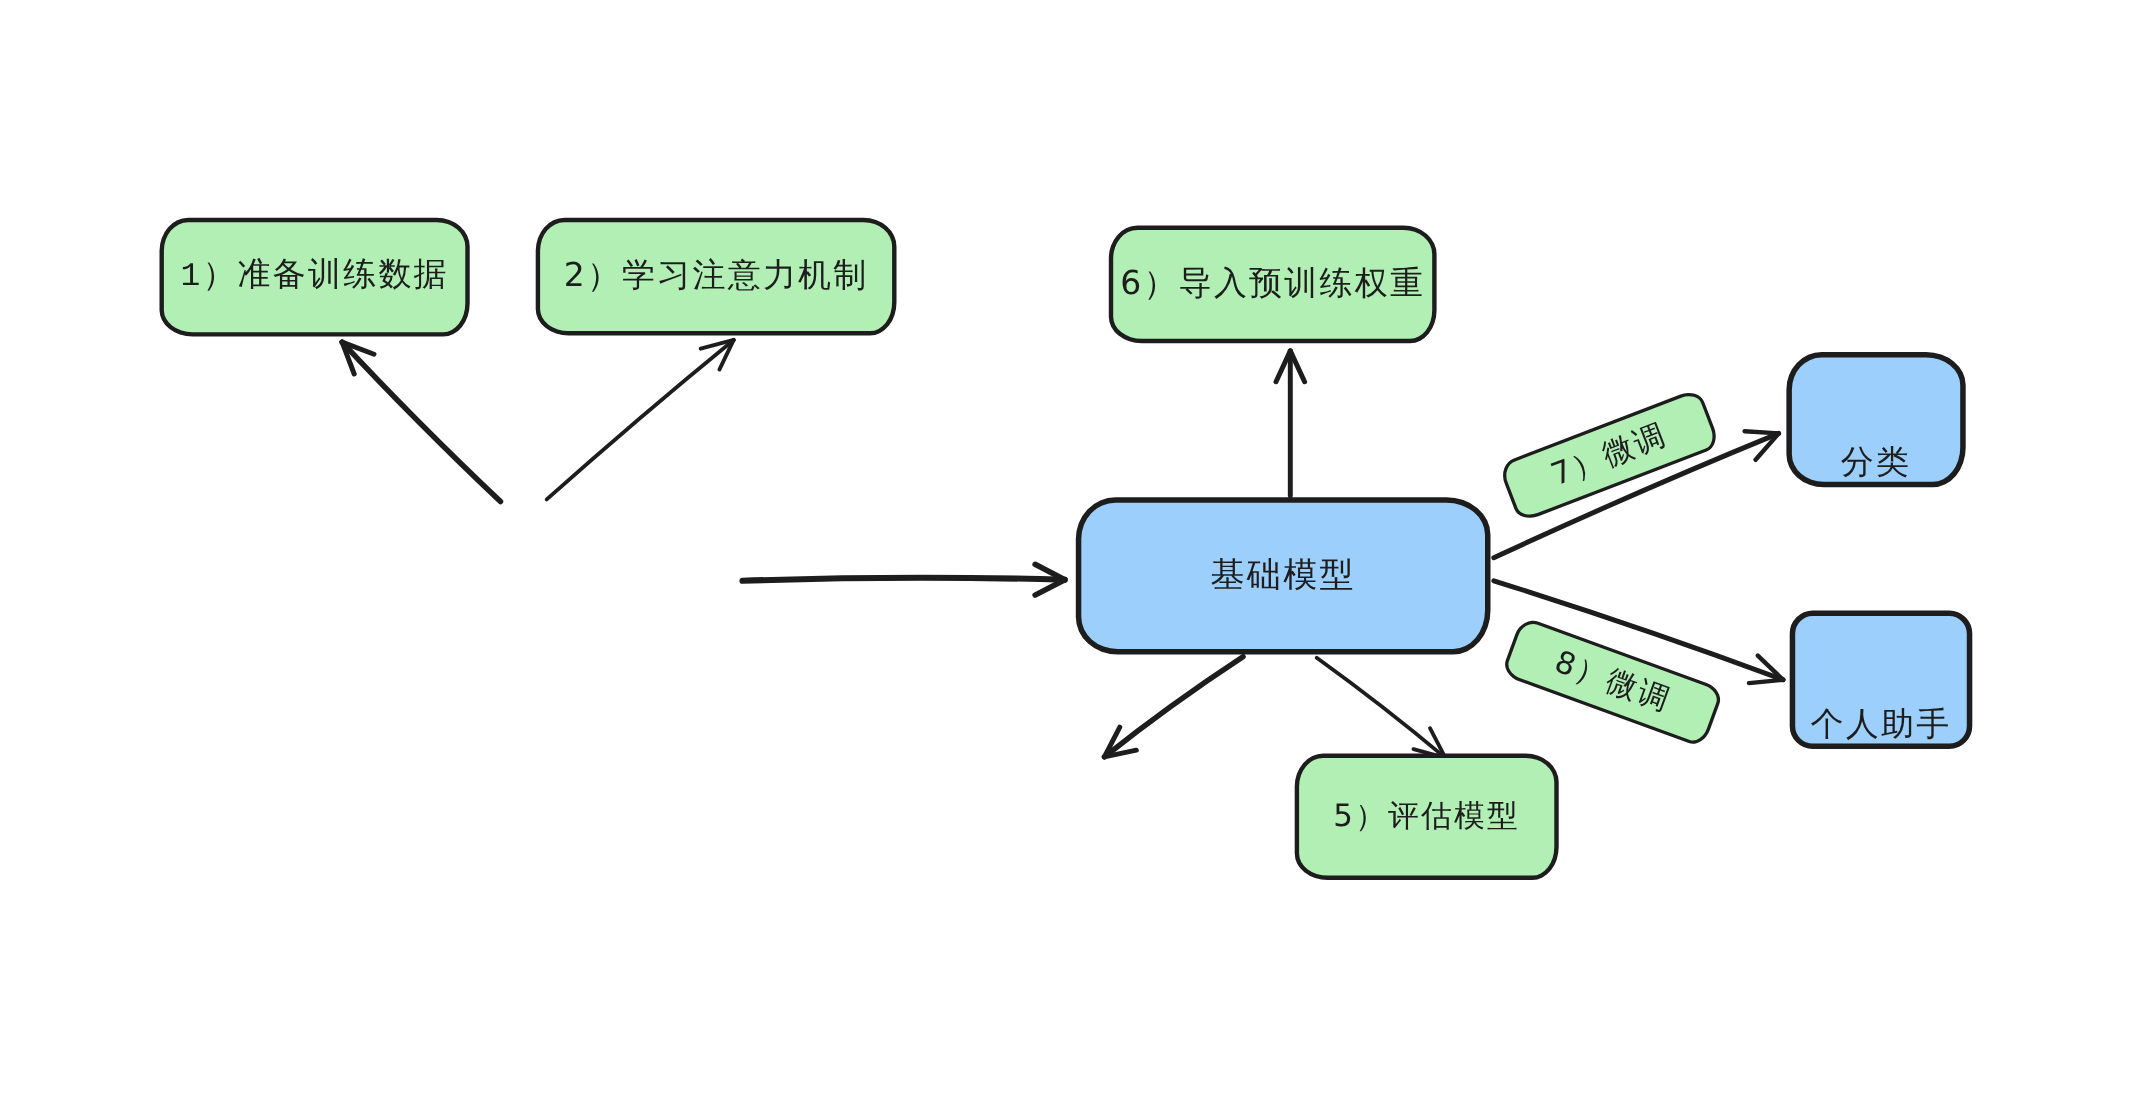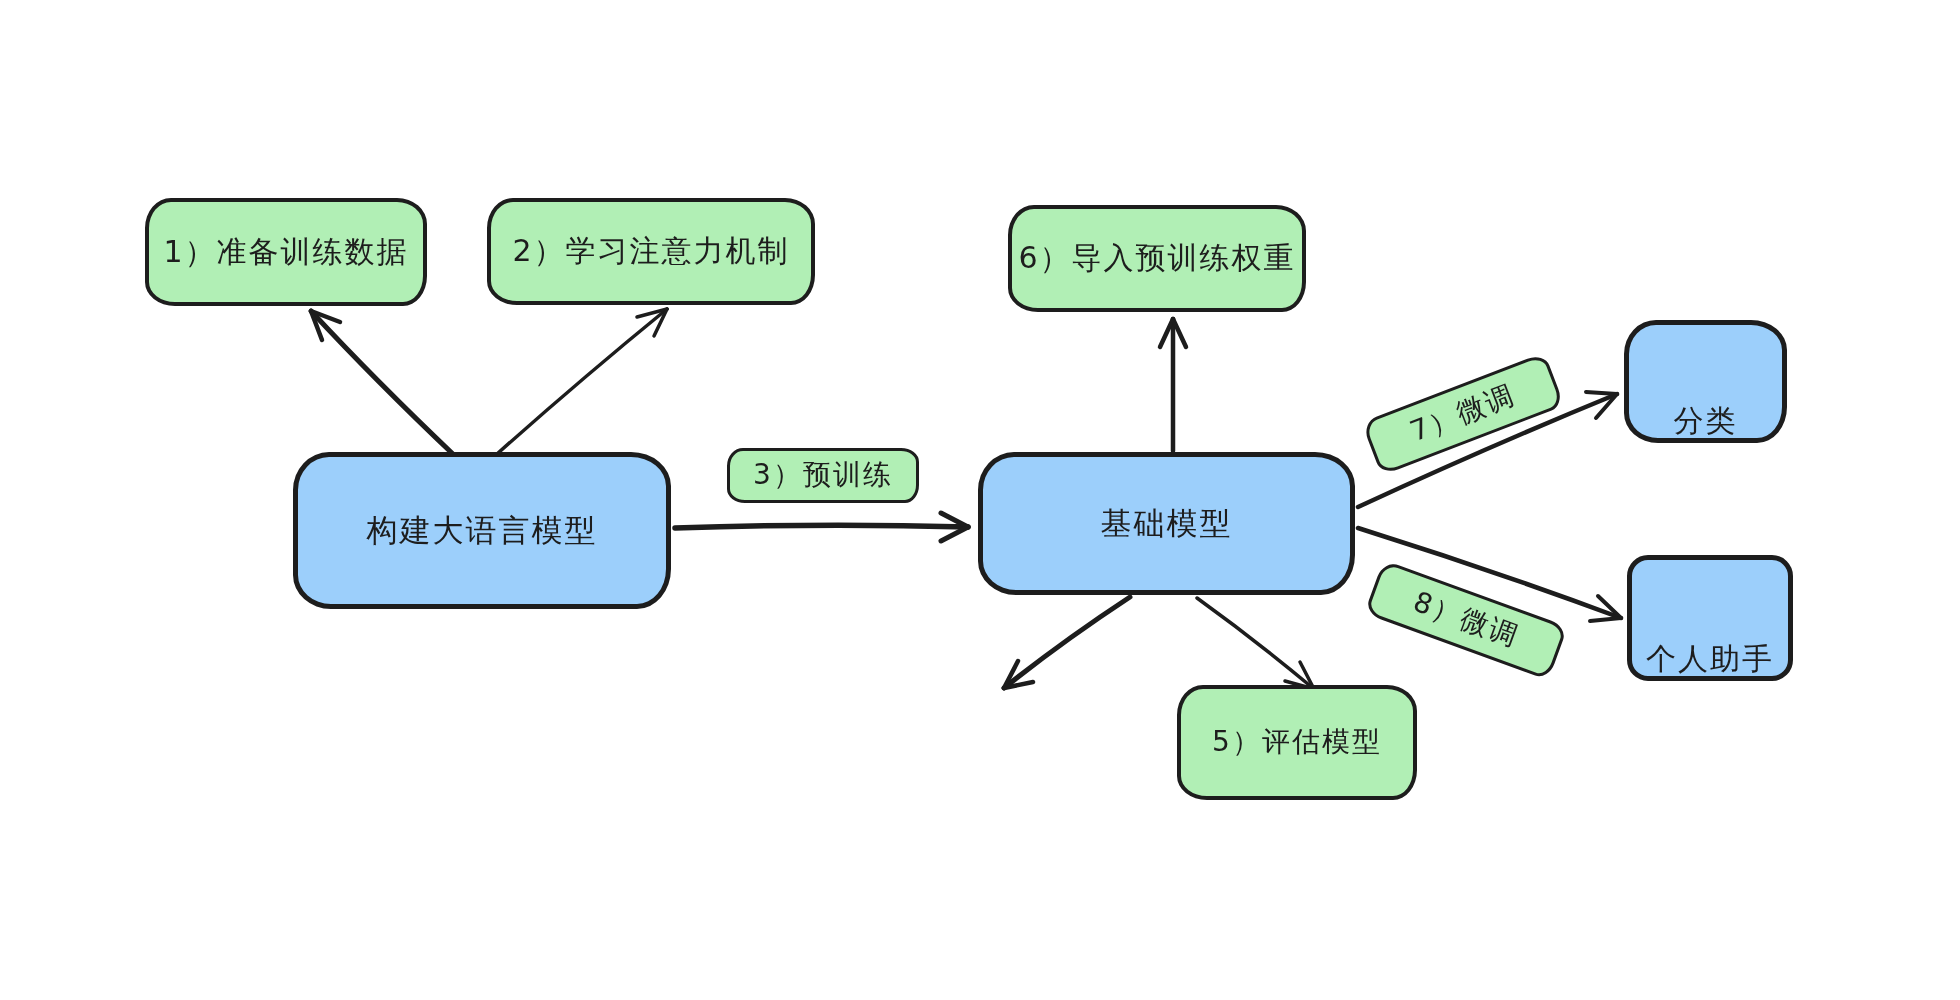--- a/index.html
+++ b/index.html
@@ -93,52 +93,46 @@
       <path d="M1617 394 L1596 418" stroke-width="4"></path>
     </g>
 
     <g>
       <path d="M1358 528 Q 1492 570 1621 618" stroke-width="4.5"></path>
       <path d="M1621 618 L1598 596" stroke-width="4"></path>
       <path d="M1621 618 L1590 621" stroke-width="4"></path>
     </g>
   </svg>
 
-  <div class="node green step" style="left:145px;top:198px;width:282px;height:108px;">
+  <div class="node green step" style="left:145px;top:198px;width:282px;height:108px;font-family:Liberation Mono, monospace;">
     <span>1）准备训练数据</span>
   </div>
 
   <div class="node green step" style="left:487px;top:198px;width:328px;height:107px;">
     <span>2）学习注意力机制</span>
   </div>
 
   <div class="node green step" style="left:1008px;top:205px;width:298px;height:107px;">
     <span>6）导入预训练权重</span>
   </div>
 
 
   <div class="node green step" style="left:1177px;top:685px;width:240px;height:115px;font-size:28px;">
     <span>5）评估模型</span>
   </div>
 
-  <div class="node green tag" style="left:727px;top:448px;width:192px;height:55px;">
-    <span>3）预训练</span>
-  </div>
 
   <div class="node green tag rotated" style="left:1463px;top:414px;width:196px;height:57px;--rot:-21deg;">
     <span>7）微调</span>
   </div>
 
   <div class="node green tag rotated" style="left:1466px;top:620px;width:196px;height:57px;--rot:20deg;">
     <span>8）微调</span>
   </div>
 
-  <div class="node blue big" style="left:293px;top:452px;width:378px;height:157px;">
-    <span>构建大语言模型</span>
-  </div>
 
   <div class="node blue big" style="left:978px;top:452px;width:377px;height:143px;">
     <span>基础模型</span>
   </div>
 
   <div class="node blue target" style="left:1624px;top:320px;width:163px;height:123px;">
     <span>分类</span>
   </div>
 
   <div class="node blue target" style="left:1627px;top:555px;width:166px;height:126px;border-radius:21px;">

